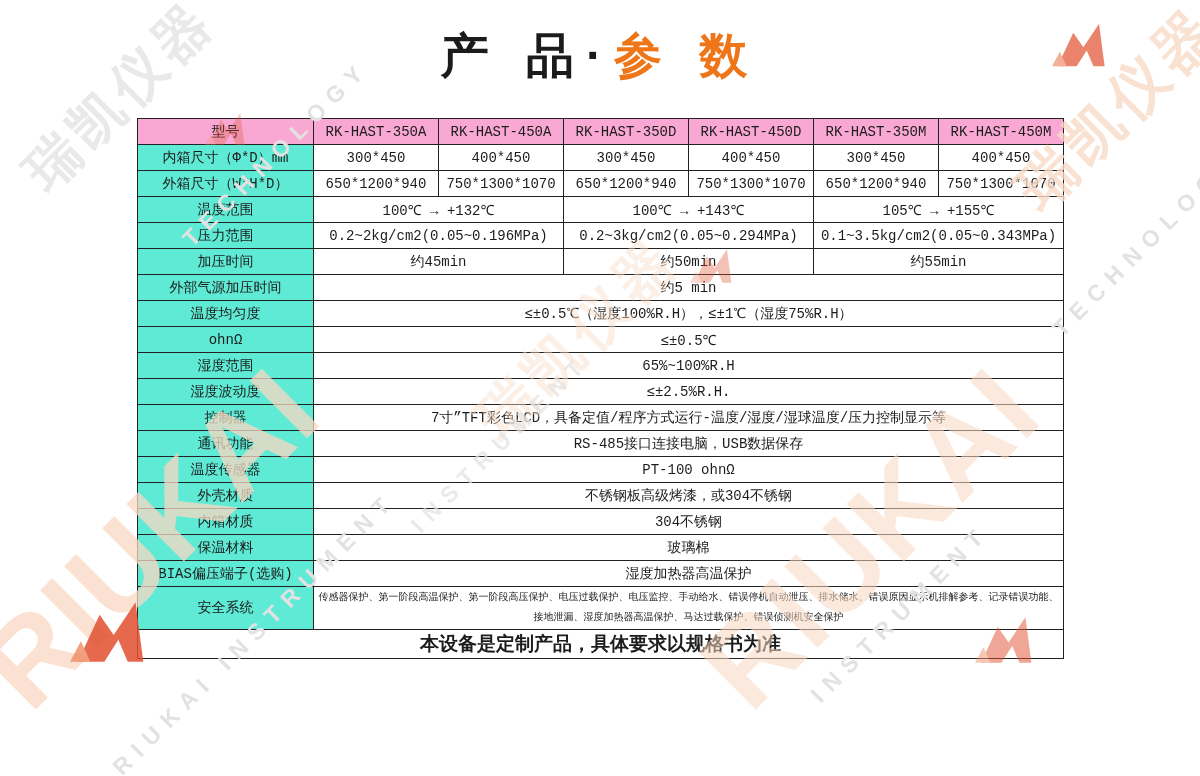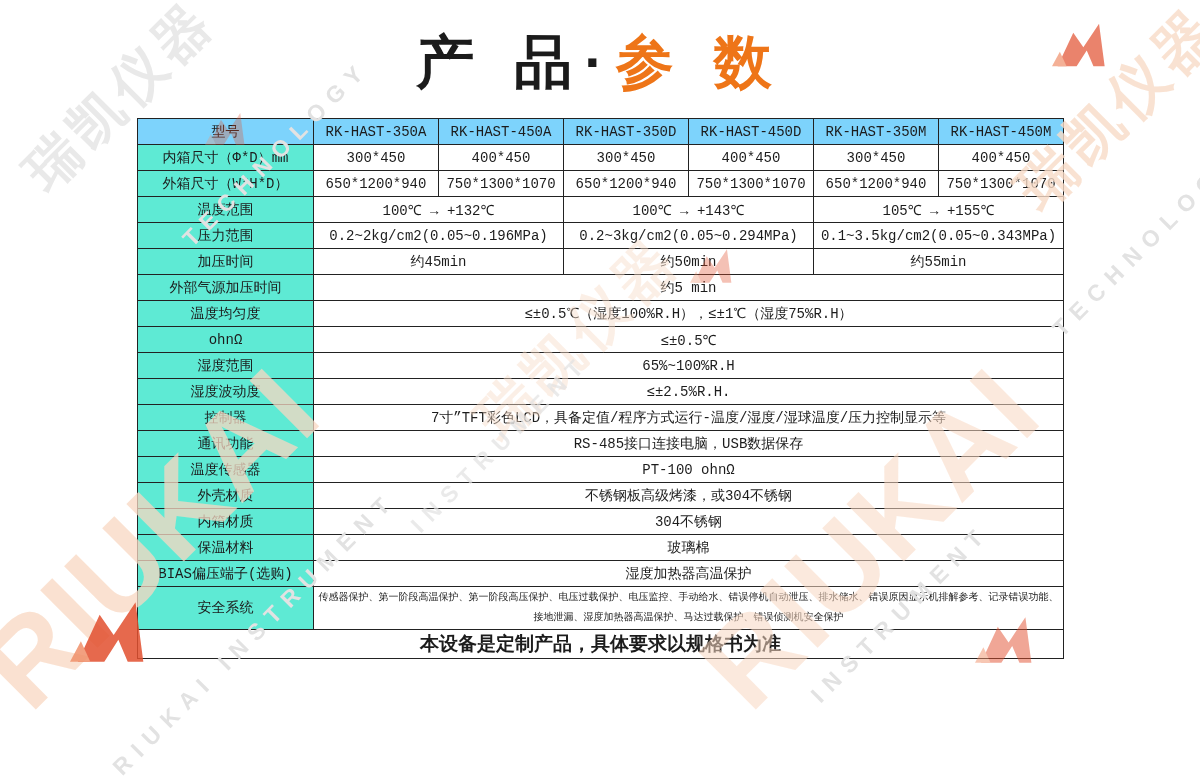--- a/index.html
+++ b/index.html
@@ -1,36 +1,36 @@
 <!DOCTYPE html>
 <html><head>
 <meta charset="utf-8">
 <style>
   html,body{margin:0;padding:0;background:#ffffff;}
   .page{position:relative;width:1200px;height:776px;background:#ffffff;overflow:hidden;
         font-family:"Liberation Sans",sans-serif;color:#1c1c1c;}
 
   
   .title{position:absolute;top:24px;left:0;width:100%;text-align:center;
-         font-size:58px;font-weight:900;letter-spacing:12px;z-index:2;}
+         font-size:48px;font-weight:900;letter-spacing:12px;z-index:2;}
   .title .blk{color:#1b1b1b;}
   .title .org{color:#ee7518;}
 
   
   table.spec{position:absolute;left:137px;top:118px;width:926px;border-collapse:collapse;
              table-layout:fixed;z-index:2;background:transparent;
              font-family:"Liberation Mono","DejaVu Sans Mono",monospace;font-size:14px;color:#1c1c1c;}
   table.spec td{border:1px solid #222222;text-align:center;vertical-align:middle;
                 padding:1px 4px;overflow:hidden;}
   table.spec tr{height:26px;}
   tr.r-head{height:39px;}
   tr.r-safety{height:67px;}
   tr.r-foot{height:52px;}
   td.lbl{text-align:left;padding-left:11px;background:#5eead4;}
-  tr.r-head td{background:#7dd3fc;}
+  tr.r-head td{background:#f9a8d4;}
   td.val-left{text-align:left;padding-left:11px;}
   td.val-multi{text-align:left;padding:4px 10px;line-height:20px;font-size:10px;}
   td.foot{text-align:center;font-weight:bold;font-size:19px;
           font-family:"Liberation Sans",sans-serif;}
 
   
   .wm{position:absolute;inset:0;pointer-events:none;z-index:3;overflow:hidden;}
   .wm span{position:absolute;white-space:nowrap;transform:rotate(-45deg);font-weight:bold;}
   .wm .big-org{font-size:118px;color:#f9d8c2;opacity:.75;letter-spacing:2px;}
   .wm .cn-org{font-size:58px;color:#f8dcc8;opacity:.8;letter-spacing:6px;}

